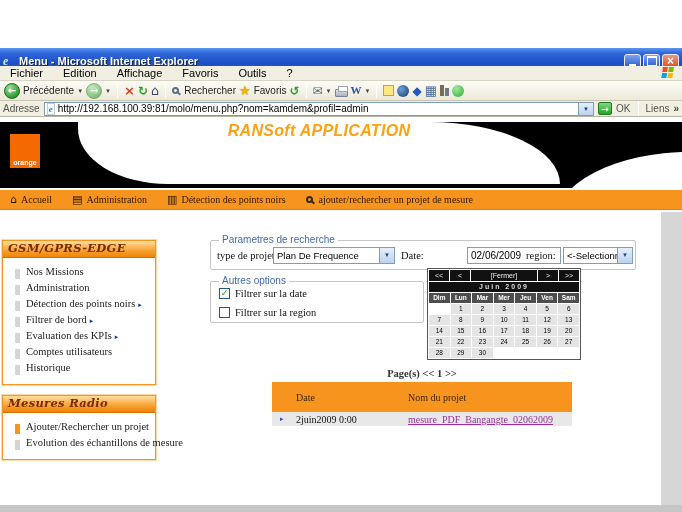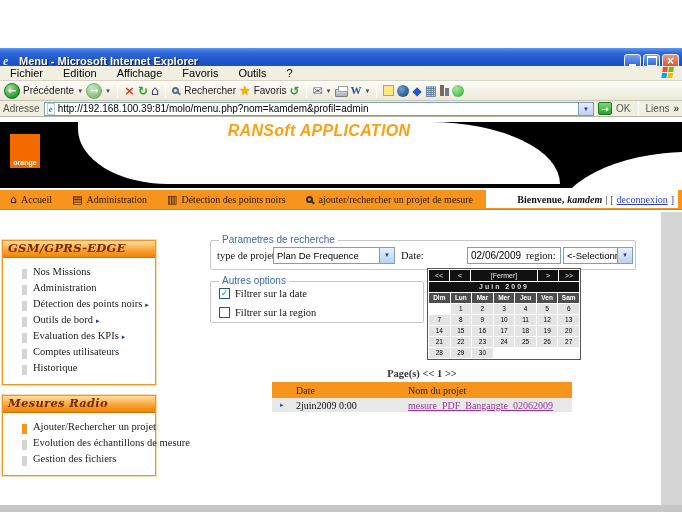--- a/index.html
+++ b/index.html
@@ -110,21 +110,21 @@
   .bracket { color:#2a3fd0; }
 
   
   .sbox { position:absolute; left:2px; width:154px; background:#fff; border:1px solid #f7941d;
     box-shadow:0 0 0 1px #fcd9a8; }
   .sbox.one { top:240px; } .sbox.two { top:395px; }
   .shead { height:17px; line-height:16px; padding-left:5px;
     background:linear-gradient(180deg,#ffdf9e 0%,#f7a132 60%,#ef8408 100%);
     border-bottom:1px solid #d86f00; font:italic bold 11.5px "DejaVu Serif",serif;
     color:#7a2800; letter-spacing:.3px; }
-  .slist { list-style:none; padding:8px 15px 6px; }
+  .slist { list-style:none; padding:8px 8px 6px; }
   .slist li { position:relative; height:16px; line-height:15px; padding-left:15px;
     font:10.5px "Liberation Serif",serif; color:#1a1a1a; white-space:nowrap; }
   .slist li::before { content:""; position:absolute; left:4px; top:3px; width:5px; height:10px; background:#d4d4d4; }
   .slist li.active { font-weight:normal; }
   .slist li.active::before { background:#f7941d; }
   .sub-arrow { font-size:7px; color:#103fa0; margin-left:3px; font-family:"DejaVu Sans",sans-serif; }
 
   
   .fs { position:absolute; border:1px solid #c6c6c6; border-radius:2px; background:#fff; }
   .fs .legend { position:absolute; top:-7px; left:8px; background:#fff; padding:0 3px;
@@ -157,21 +157,21 @@
   .cal-grid { display:grid; grid-template-columns:repeat(7,1fr); gap:1px; }
   .cal-grid .c { background:#e4e4e4; color:#000; font:6.5px/10px "Liberation Sans",sans-serif;
     text-align:center; height:10px; }
   .cal-grid .c.empty { background:#fff; }
 
   
   .pagination { position:absolute; left:272px; top:368px; width:300px; text-align:center;
     font:bold 10.5px "Liberation Serif",serif; color:#333; }
   .rtable { position:absolute; left:272px; top:382px; width:300px; font:10px "Liberation Serif",serif; }
   .rhead, .rrow { display:grid; grid-template-columns:24px 112px 1fr; align-items:center; }
-  .rhead { background:#f7941d; height:16px; color:#3c2800; }
+  .rhead { background:#f7941d; height:30px; color:#3c2800; }
   .rrow { background:#e8e8e8; height:14px; color:#111; }
   .row-arrow { font-size:7px; color:#2a52b0; padding-left:8px; font-family:"DejaVu Sans",sans-serif; }
   .rlink { color:#993399; text-decoration:underline; }
 
   .right-gutter { position:absolute; left:661px; top:212px; width:21px; height:300px; background:#d6d6d6; }
   .bottom-gutter { position:absolute; left:0; top:505px; width:682px; height:7px; background:#c6c6c6; }
 </style>
 </head>
 <body>
 
@@ -267,49 +267,40 @@
     <span>Administration</span>
   </span>
   <span class="nitem">
     <span class="nav-ico">▥</span>
     <span>Détection des points noirs</span>
   </span>
   <span class="nitem">
     <span class="lens dark"></span>
     <span>ajouter/rechercher un projet de mesure</span>
   </span>
-  <span class="welcome">
-    <span class="wp">Bienvenue,</span>
-    <span class="un">kamdem</span>
-    <span>|</span>
-    <span class="bracket">[</span>
-    <span class="logout">deconnexion</span>
-    <span class="bracket">]</span>
-  </span>
 </div>
 
 <div class="sbox one">
   <div class="shead">GSM/GPRS-EDGE</div>
   <ul class="slist">
     <li><span>Nos Missions</span></li>
     <li><span>Administration</span></li>
     <li><span>Détection des points noirs</span><span class="sub-arrow">▸</span></li>
-    <li><span>Outils de bord</span><span class="sub-arrow">▸</span></li>
+    <li><span>Filtrer de bord</span><span class="sub-arrow">▸</span></li>
     <li><span>Evaluation des KPIs</span><span class="sub-arrow">▸</span></li>
     <li><span>Comptes utilisateurs</span></li>
     <li><span>Historique</span></li>
   </ul>
 </div>
 
 <div class="sbox two">
   <div class="shead">Mesures Radio</div>
   <ul class="slist">
     <li class="active"><span>Ajouter/Rechercher un projet</span></li>
     <li><span>Evolution des échantillons de mesure</span></li>
-    <li><span>Gestion des fichiers</span></li>
   </ul>
 </div>
 
 <div class="fs fs1">
   <span class="legend">Parametres de recherche</span>
   <span class="flabel" style="left:6px;top:9px">type de projet:</span>
   <span class="xpsel" style="left:62px;top:6px;width:122px">
     <span class="val">Plan De Frequence</span>
     <span class="btn">▼</span>
   </span>

